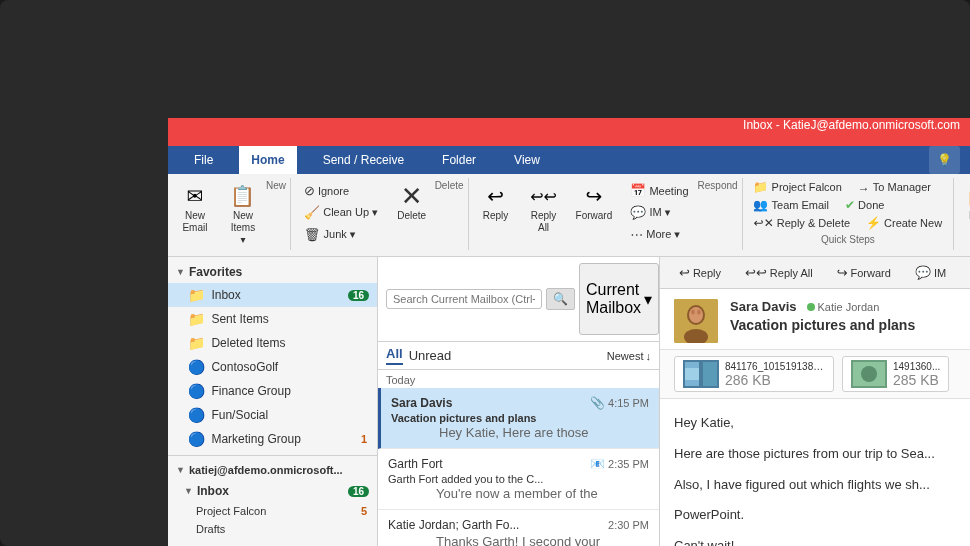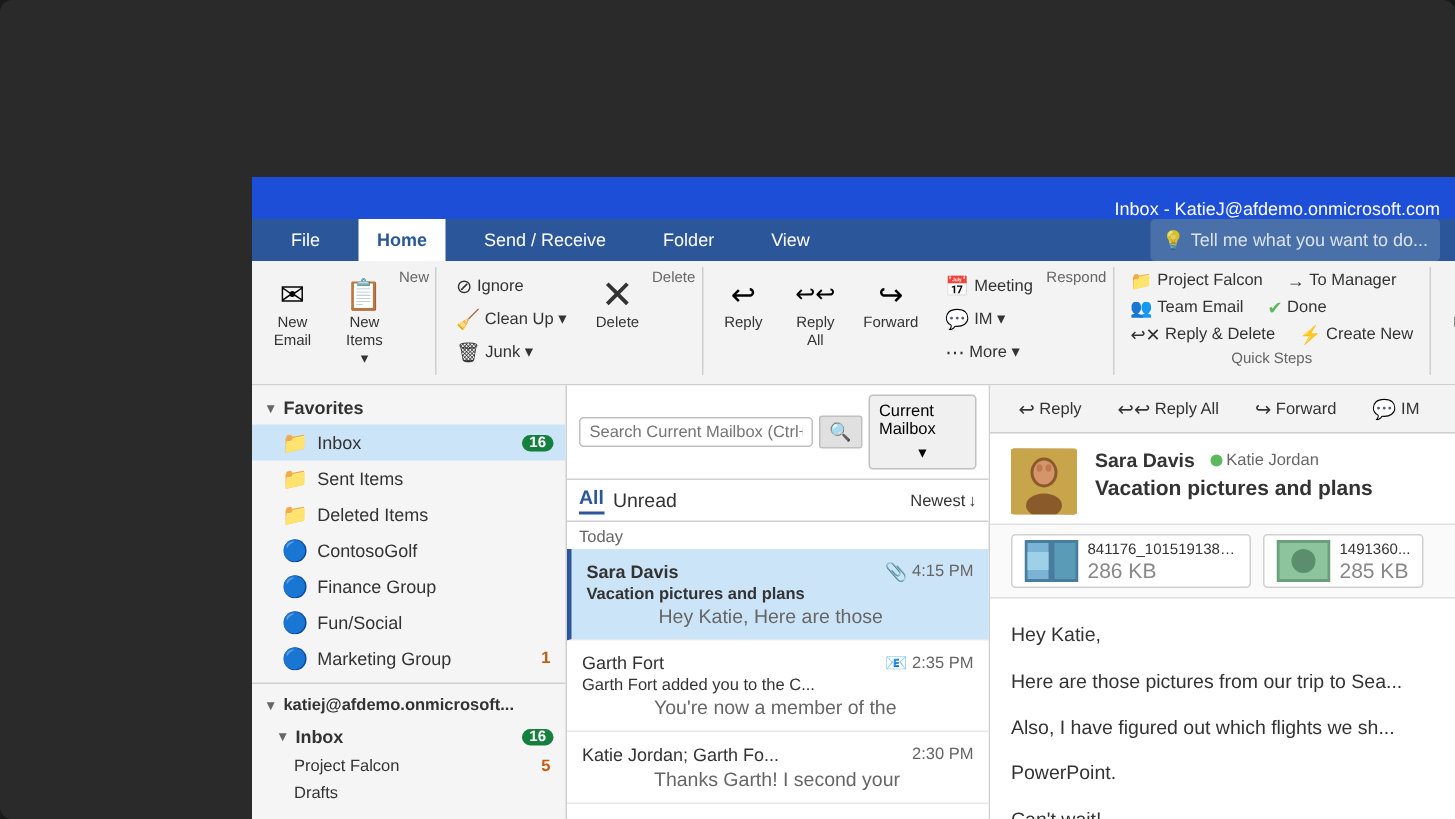--- a/index.html
+++ b/index.html
@@ -27,25 +27,25 @@
       top: 118px;
       left: 168px;
       right: 0;
       bottom: 0;
       background: #fff;
       overflow: hidden;
     }
 
     
     .title-bar {
-      background: #1d4ed8;
+      background: #ef4444;
       color: white;
       height: 28px;
       display: flex;
-      align-items: flex-end;
+      align-items: flex-start;
       justify-content: flex-end;
       padding-right: 10px;
       font-size: 12px;
     }
     .title-bar-text {
       font-size: 12px;
       color: white;
     }
 
     
@@ -275,27 +275,26 @@
       border: 1px solid #c0c0c0;
       border-radius: 2px;
       padding: 3px 6px;
       cursor: pointer;
       font-size: 12px;
     }
     .mailbox-selector {
       background: #f0f0f0;
       border: 1px solid #c0c0c0;
       border-radius: 3px;
-      padding: 4px 6px;
-      font-size: 11px;
+      padding: 17px 6px;
+      font-size: 16px;
       cursor: pointer;
       display: flex;
       align-items: center;
       gap: 3px;
-      flex-direction: column;
     }
     .filter-bar {
       display: flex;
       align-items: center;
       padding: 4px 8px;
       background: #fff;
       border-bottom: 1px solid #d0d0d0;
       gap: 6px;
     }
     .filter-all {
@@ -490,21 +489,20 @@
       <span>Send / Receive</span>
     </div>
     <div class="menu-item">
       <span>Folder</span>
     </div>
     <div class="menu-item">
       <span>View</span>
     </div>
     <div class="tell-me-box">
       <span>💡</span>
-      <span>Tell me what you want to do...</span>
     </div>
   </div>
 
   <div class="ribbon">
 
     <div class="ribbon-section">
       <div class="ribbon-buttons">
         <div class="ribbon-btn">
           <div class="ribbon-btn-icon">✉</div>
           <div class="ribbon-btn-label">New<br>Email</div>

